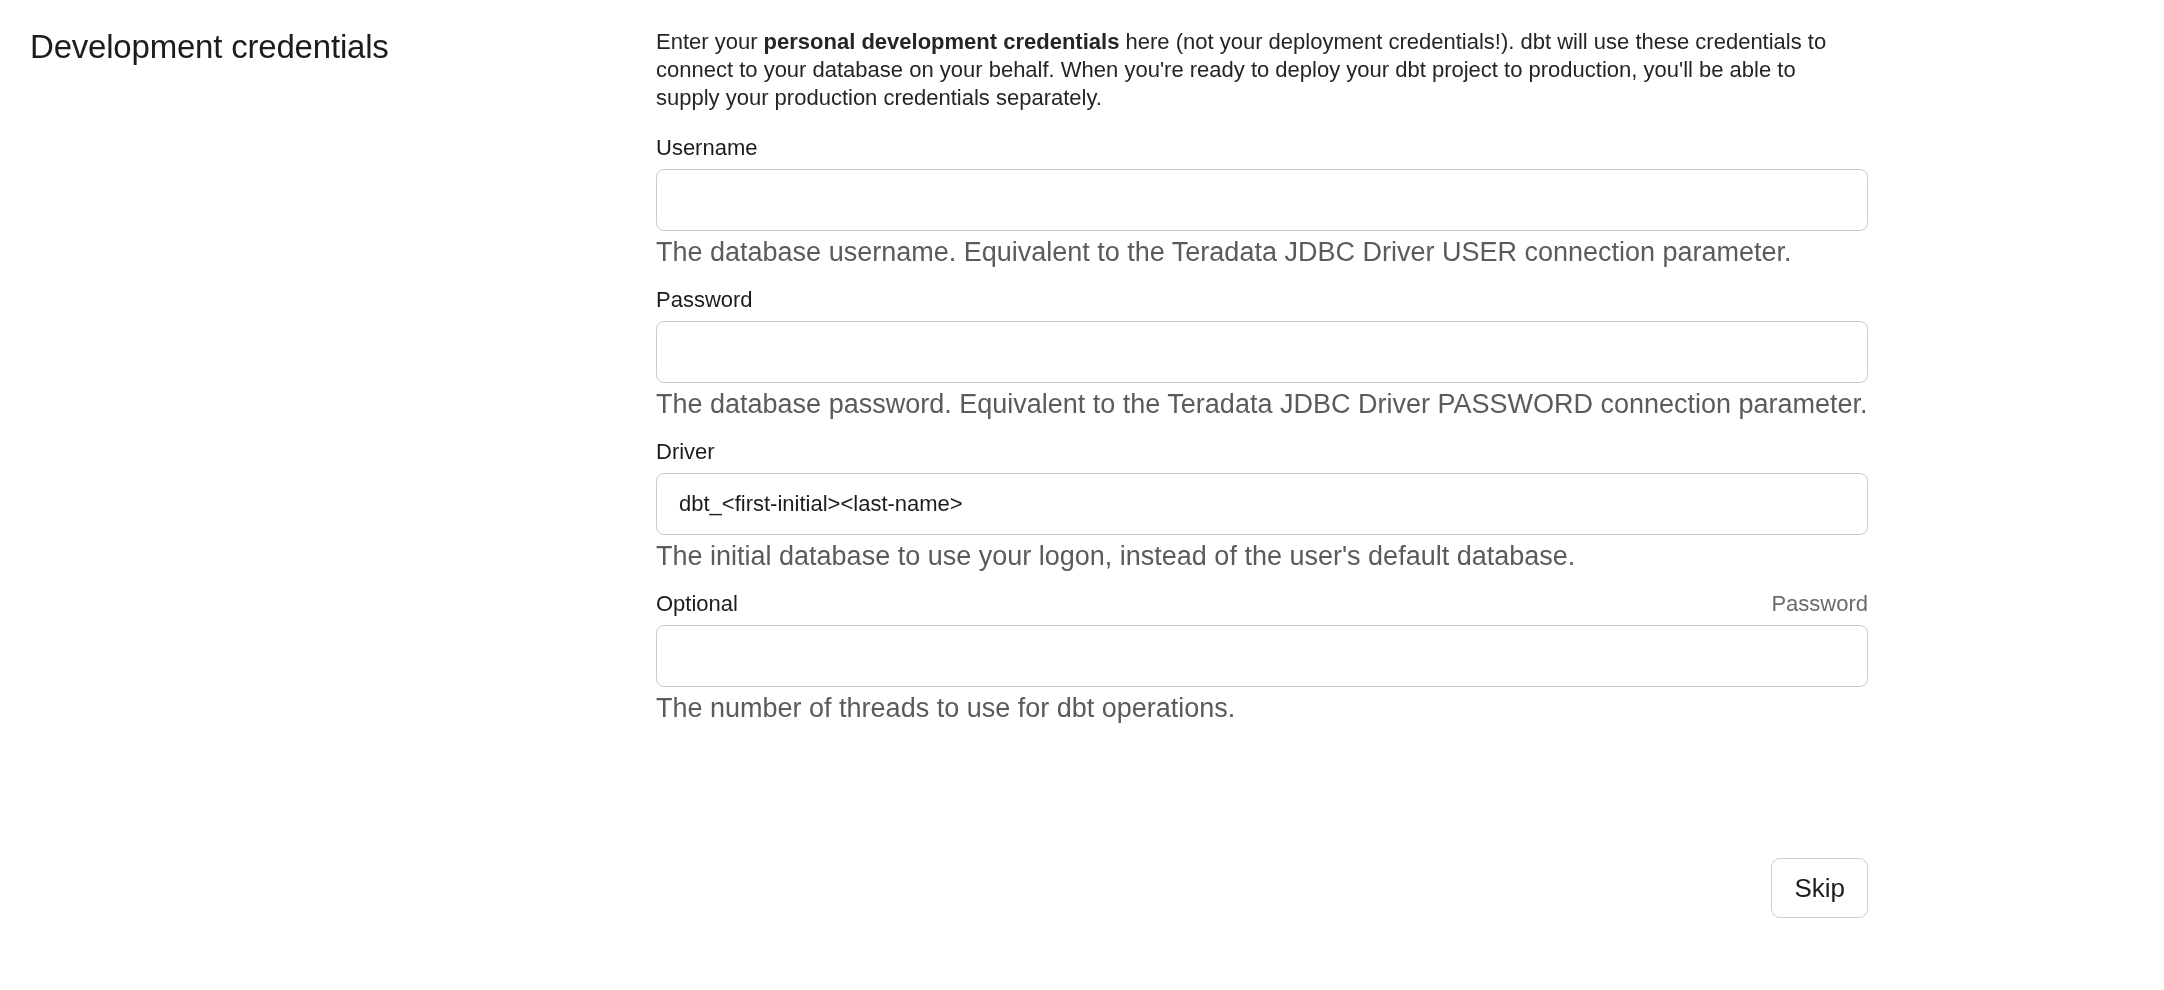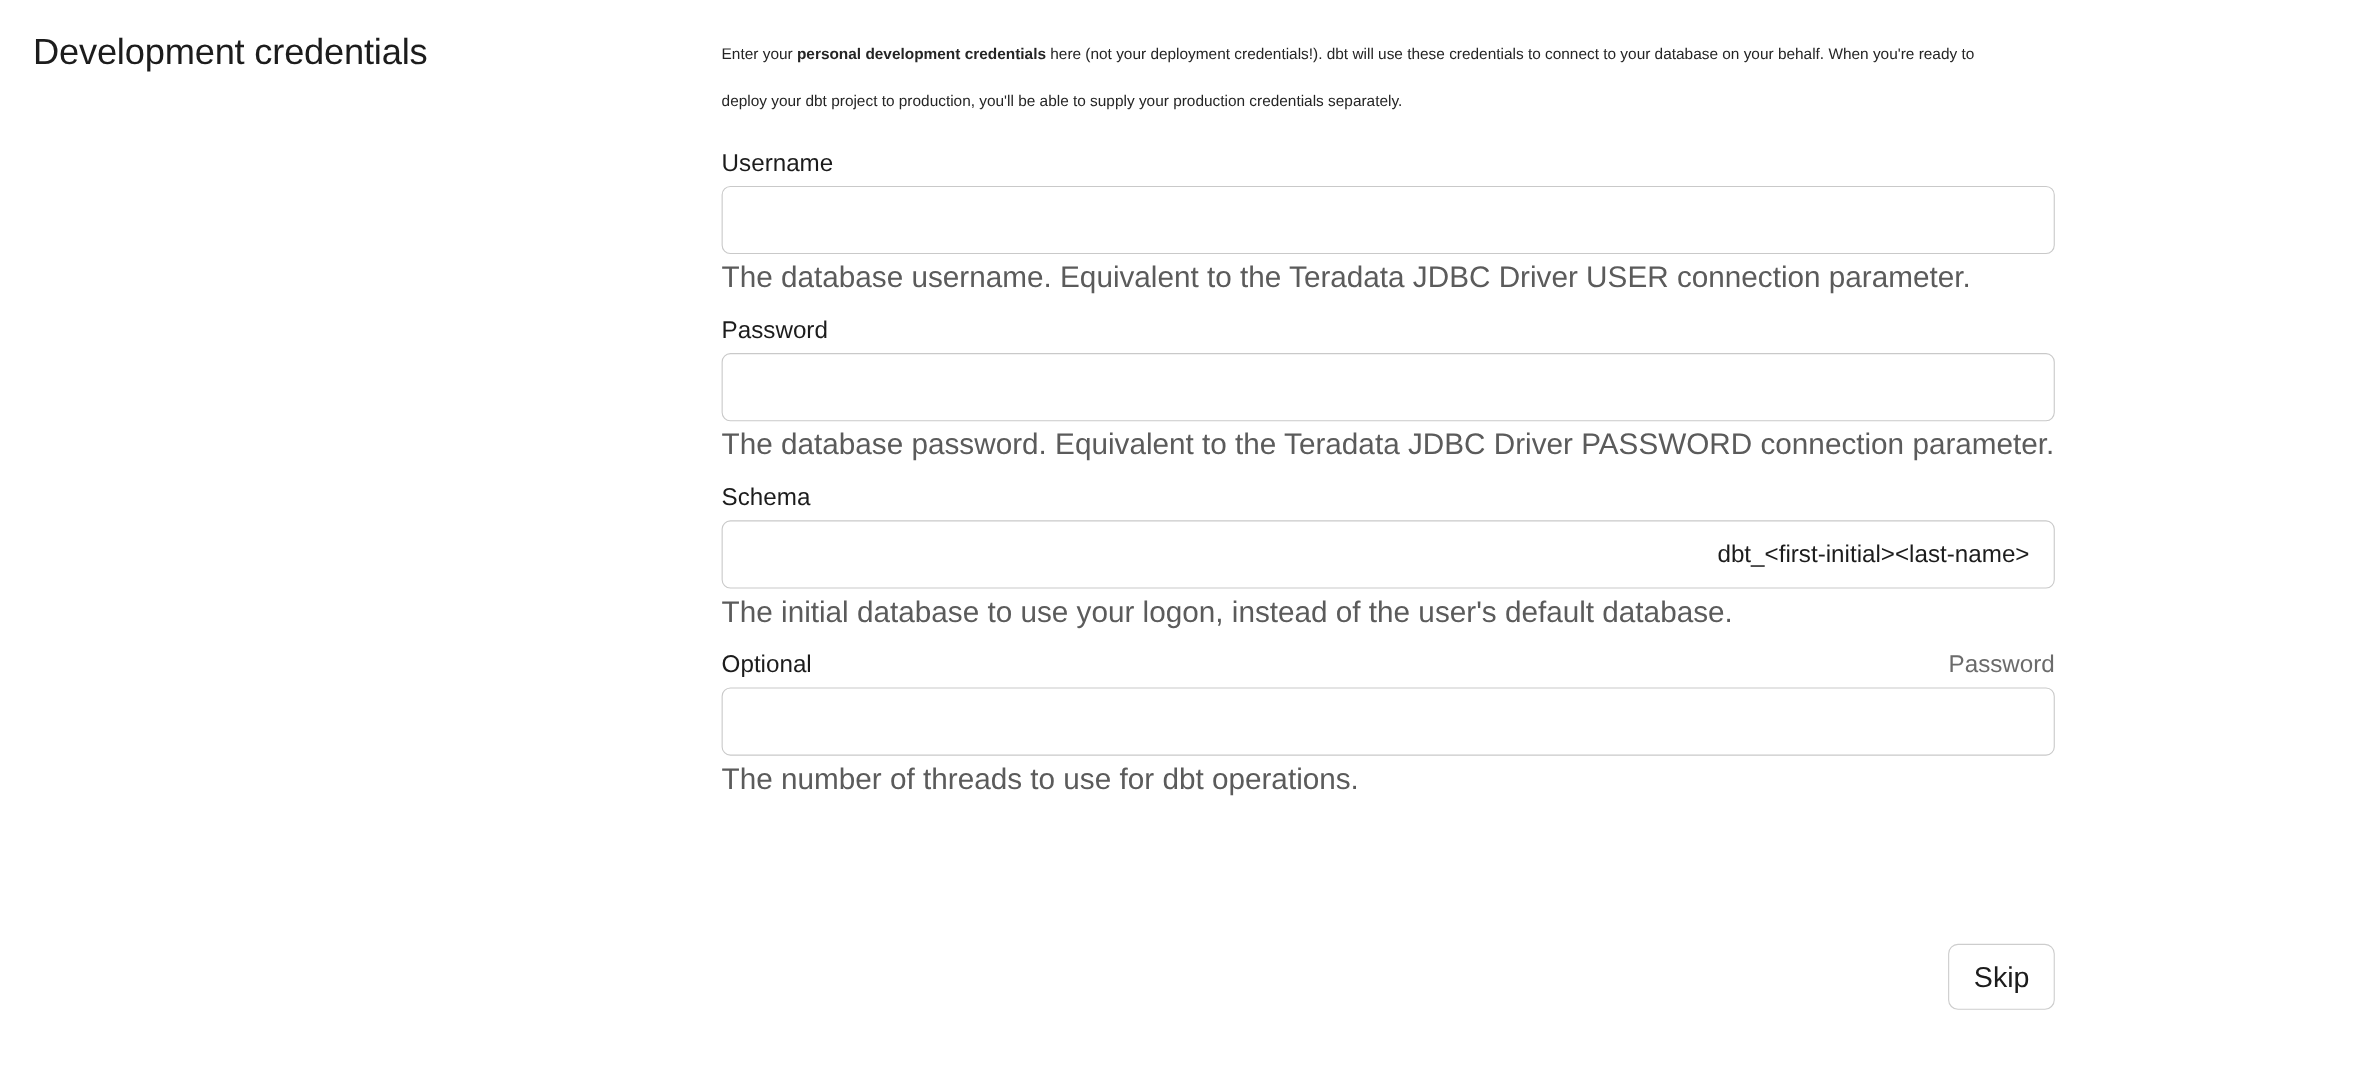--- a/index.html
+++ b/index.html
@@ -30,22 +30,22 @@
     letter-spacing: -0.2px;
     white-space: nowrap;
   }
   .form-col {
     position: absolute;
     left: 656px;
     top: 28px;
     width: 1212px;
   }
   .intro {
-    font-size: 14px;
-    line-height: 42px;
+    font-size: 22px;
+    line-height: 28px;
     color: #252525;
     margin: 0 16px 0 0;
     width: 1175px;
   }
   .intro b { font-weight: 700; }
   .field-group {
     margin-top: 23px;
   }
   .field-label-row {
     display: flex;
@@ -69,21 +69,20 @@
     height: 62px;
     margin-top: 8px;
     border: 1px solid #c9c9c9;
     border-radius: 8px;
     background: #fff;
     font-size: 22px;
     font-family: "Liberation Sans", sans-serif;
     color: #1c1c1c;
     padding: 0 22px;
     outline: none;
-    text-align: right;
   }
   .text-input::placeholder { color: #1c1c1c; }
   .help-text {
     font-size: 27px;
     color: #5b5b5b;
     margin-top: 9px;
     line-height: 24px;
   }
   .button-row {
     position: absolute;
@@ -140,21 +139,21 @@
       <div class="field-label-row">
         <span class="field-label">Password</span>
         <span class="optional-tag"></span>
       </div>
       <input class="text-input" type="password" value="" placeholder="" style="">
       <div class="help-text">The database password. Equivalent to the Teradata JDBC Driver PASSWORD connection parameter.</div>
     </div>
 
     <div class="field-group">
       <div class="field-label-row">
-        <span class="field-label">Schema</span>
+        <span class="field-label">Driver</span>
         <span class="optional-tag"></span>
       </div>
       <input class="text-input" type="text" value="dbt_&lt;first-initial&gt;&lt;last-name&gt;" style="">
       <div class="help-text">The initial database to use your logon, instead of the user's default database.</div>
     </div>
 
     <div class="field-group">
       <div class="field-label-row">
         <span class="field-label">Optional</span>
         <span class="optional-tag">Password</span>

